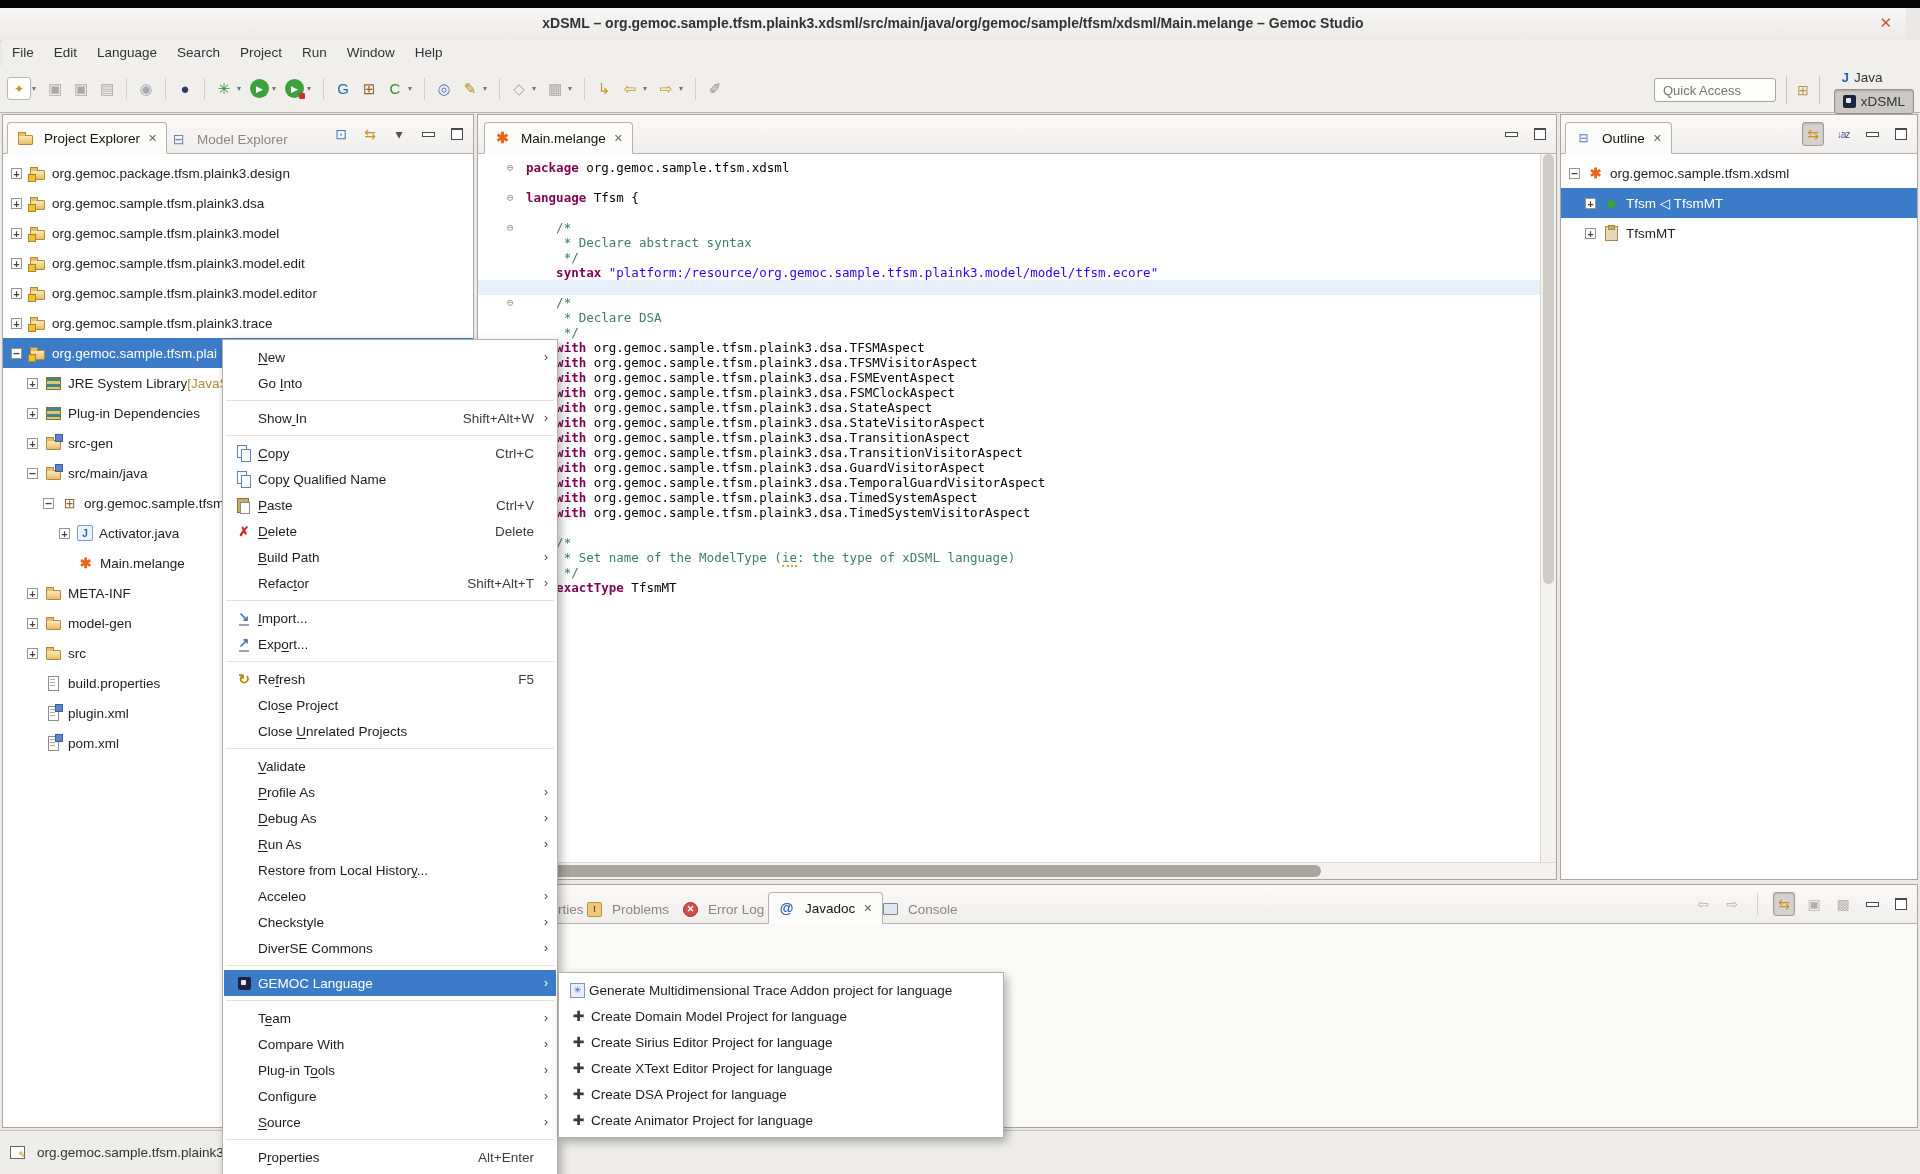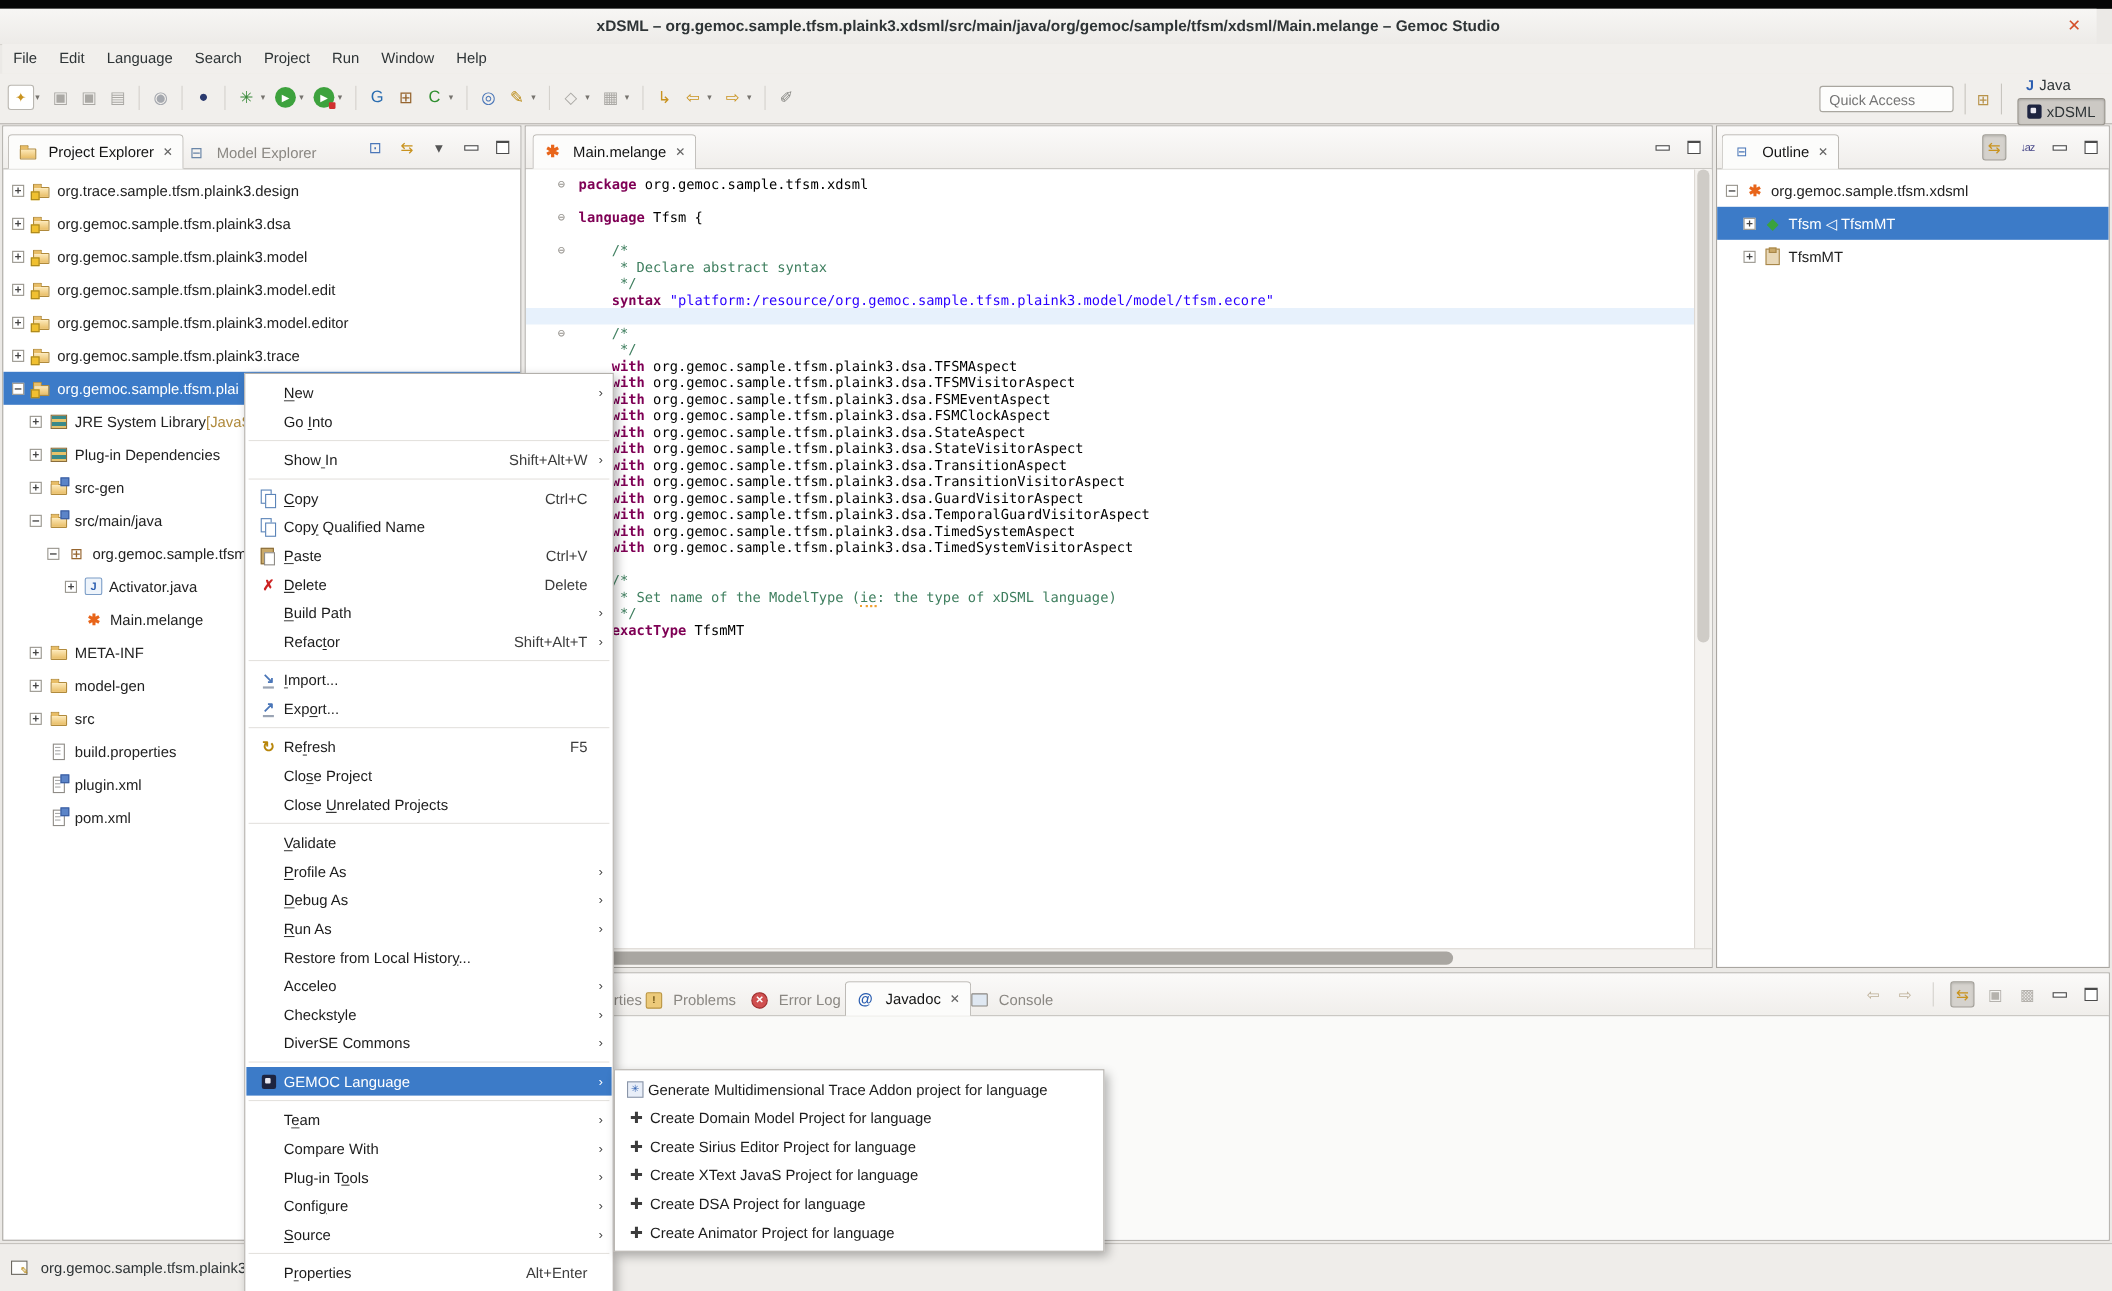--- a/index.html
+++ b/index.html
@@ -221,21 +221,21 @@
           <span class="wb-max"></span>
         </span>
       </div>
   </div>
   <div id="ptree" class="tree">
       <div class="trow" style="padding-left: 8px;">
         <span class="tbox">+</span>
         <span class="ic folder">
           <i class="ovl"></i>
         </span>
-        <span class="tlabel">org.trace.sample.tfsm.plaink3.design</span>
+        <span class="tlabel">org.gemoc.package.tfsm.plaink3.design</span>
       </div>
       <div class="trow" style="padding-left: 8px;">
         <span class="tbox">+</span>
         <span class="ic folder">
           <i class="ovl"></i>
         </span>
         <span class="tlabel">org.gemoc.sample.tfsm.plaink3.dsa</span>
       </div>
       <div class="trow" style="padding-left: 8px;">
         <span class="tbox">+</span>
@@ -370,20 +370,21 @@
         <div class="cl"><span class="fold">⊖</span><span class="kw">package</span><span> org.gemoc.sample.tfsm.xdsml</span></div>
         <div class="cl"></div>
         <div class="cl"><span class="fold">⊖</span><span class="kw">language</span><span> Tfsm {</span></div>
         <div class="cl"></div>
         <div class="cl"><span class="fold">⊖</span><span>    </span><span class="com">/*</span></div>
         <div class="cl"><span class="com">     * Declare abstract syntax</span></div>
         <div class="cl"><span class="com">     */</span></div>
         <div class="cl"><span>    </span><span class="kw">syntax</span><span> </span><span class="str">"platform:/resource/org.gemoc.sample.tfsm.plaink3.model/model/tfsm.ecore"</span></div>
         <div class="cl cur"></div>
         <div class="cl"><span class="fold">⊖</span><span>    </span><span class="com">/*</span></div>
+        <div class="cl"><span class="com">     * Declare DSA</span></div>
         <div class="cl"><span class="com">     */</span></div>
         <div class="cl"><span>    </span><span class="kw">with</span><span> org.gemoc.sample.tfsm.plaink3.dsa.TFSMAspect</span></div>
         <div class="cl"><span>    </span><span class="kw">with</span><span> org.gemoc.sample.tfsm.plaink3.dsa.TFSMVisitorAspect</span></div>
         <div class="cl"><span>    </span><span class="kw">with</span><span> org.gemoc.sample.tfsm.plaink3.dsa.FSMEventAspect</span></div>
         <div class="cl"><span>    </span><span class="kw">with</span><span> org.gemoc.sample.tfsm.plaink3.dsa.FSMClockAspect</span></div>
         <div class="cl"><span>    </span><span class="kw">with</span><span> org.gemoc.sample.tfsm.plaink3.dsa.StateAspect</span></div>
         <div class="cl"><span>    </span><span class="kw">with</span><span> org.gemoc.sample.tfsm.plaink3.dsa.StateVisitorAspect</span></div>
         <div class="cl"><span>    </span><span class="kw">with</span><span> org.gemoc.sample.tfsm.plaink3.dsa.TransitionAspect</span></div>
         <div class="cl"><span>    </span><span class="kw">with</span><span> org.gemoc.sample.tfsm.plaink3.dsa.TransitionVisitorAspect</span></div>
         <div class="cl"><span>    </span><span class="kw">with</span><span> org.gemoc.sample.tfsm.plaink3.dsa.GuardVisitorAspect</span></div>
@@ -672,21 +673,21 @@
     <div class="cm-item">
       <span class="ic glyph" style="color: rgb(60, 60, 60);">✚</span>
       <span class="lbl">Create Domain Model Project for language</span>
     </div>
     <div class="cm-item">
       <span class="ic glyph" style="color: rgb(60, 60, 60);">✚</span>
       <span class="lbl">Create Sirius Editor Project for language</span>
     </div>
     <div class="cm-item">
       <span class="ic glyph" style="color: rgb(60, 60, 60);">✚</span>
-      <span class="lbl">Create XText JavaS Project for language</span>
+      <span class="lbl">Create XText Editor Project for language</span>
     </div>
     <div class="cm-item">
       <span class="ic glyph" style="color: rgb(60, 60, 60);">✚</span>
       <span class="lbl">Create DSA Project for language</span>
     </div>
     <div class="cm-item">
       <span class="ic glyph" style="color: rgb(60, 60, 60);">✚</span>
       <span class="lbl">Create Animator Project for language</span>
     </div>
   </div>

